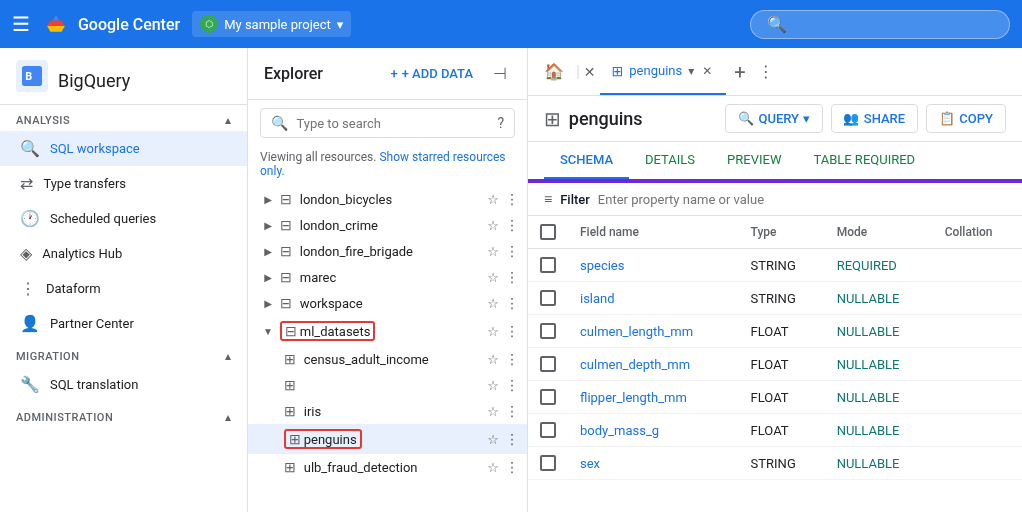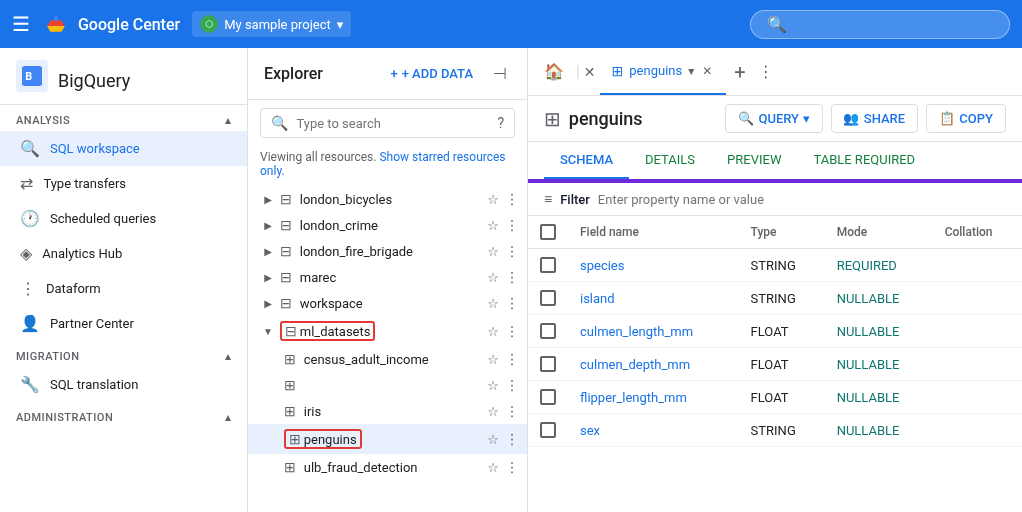--- a/index.html
+++ b/index.html
@@ -464,20 +464,29 @@
               </td>
     <td><a class="field-link">flipper_length_mm</a></td>
     <td class="type-text">FLOAT</td>
     <td class="mode-text">NULLABLE</td>
     <td></td>
   </tr>
             <tr>
     <td class="checkbox-col">
                 <div class="cb"></div>
               </td>
+    <td><a class="field-link">body_mass_g</a></td>
+    <td class="type-text">FLOAT</td>
+    <td class="mode-text">NULLABLE</td>
+    <td></td>
+  </tr>
+            <tr>
+    <td class="checkbox-col">
+                <div class="cb"></div>
+              </td>
     <td><a class="field-link">sex</a></td>
     <td class="type-text">STRING</td>
     <td class="mode-text">NULLABLE</td>
     <td></td>
   </tr>
           </tbody>
       </table>
     </div>
 
   </div>

